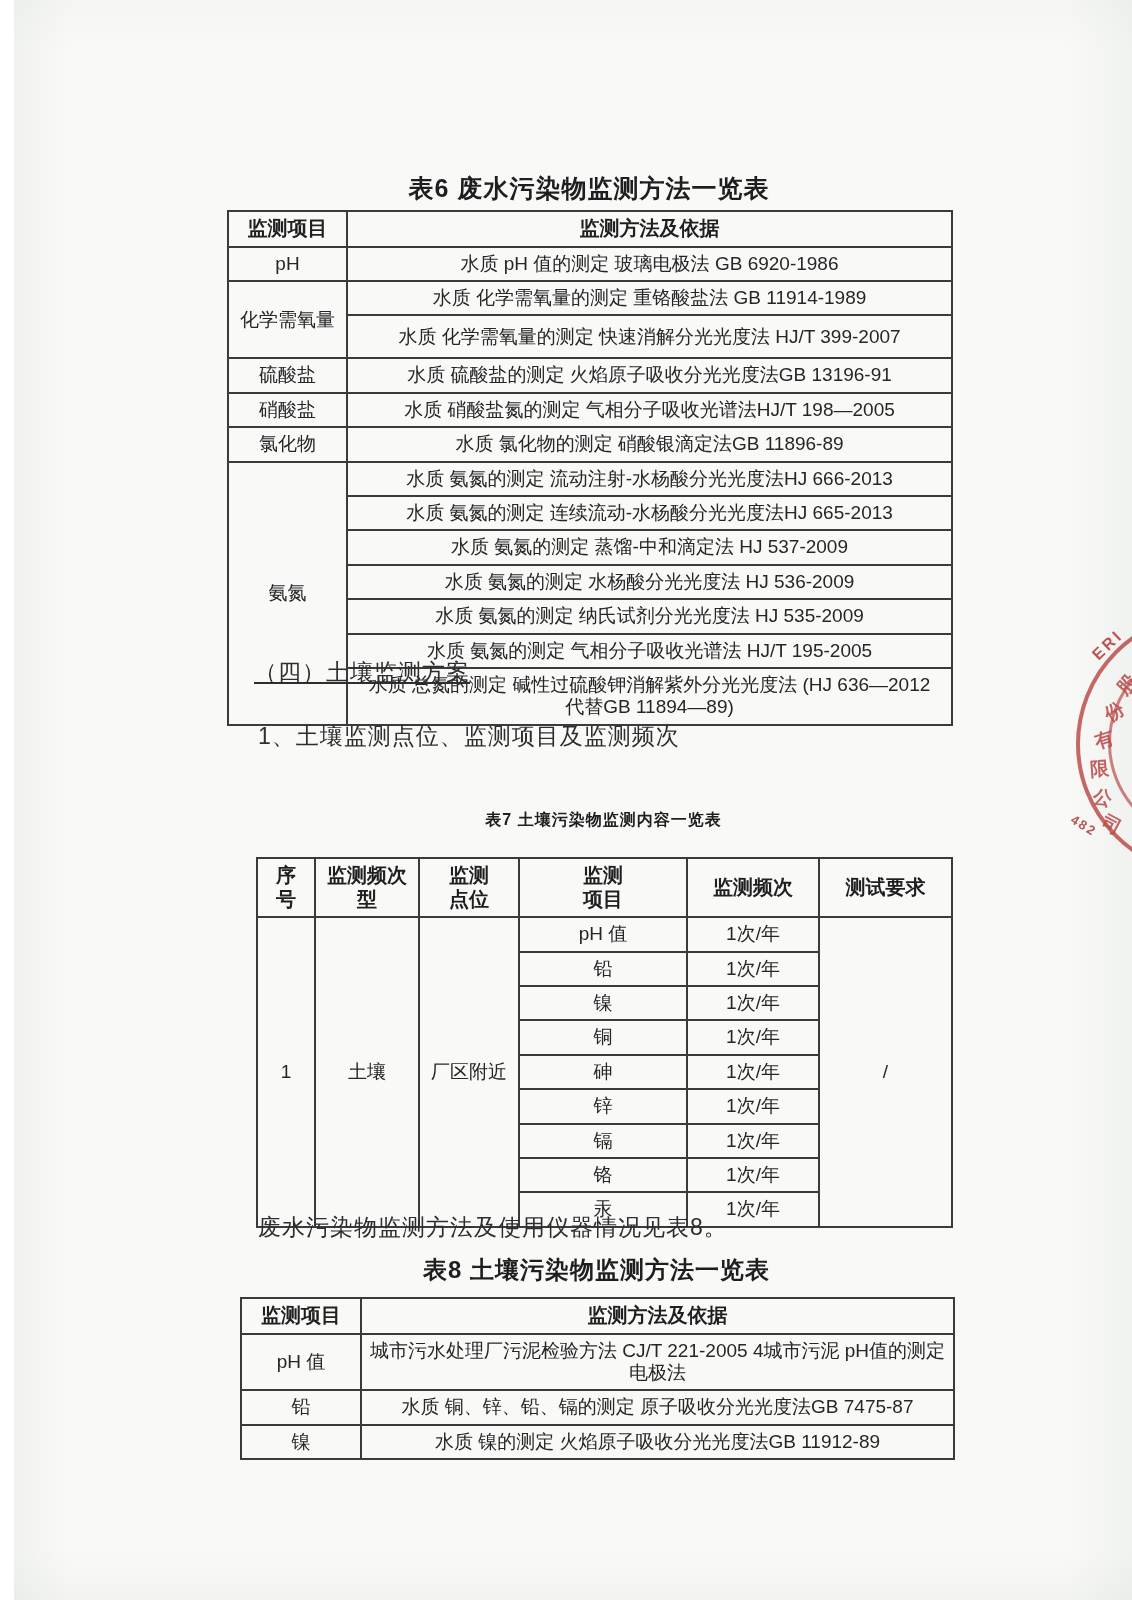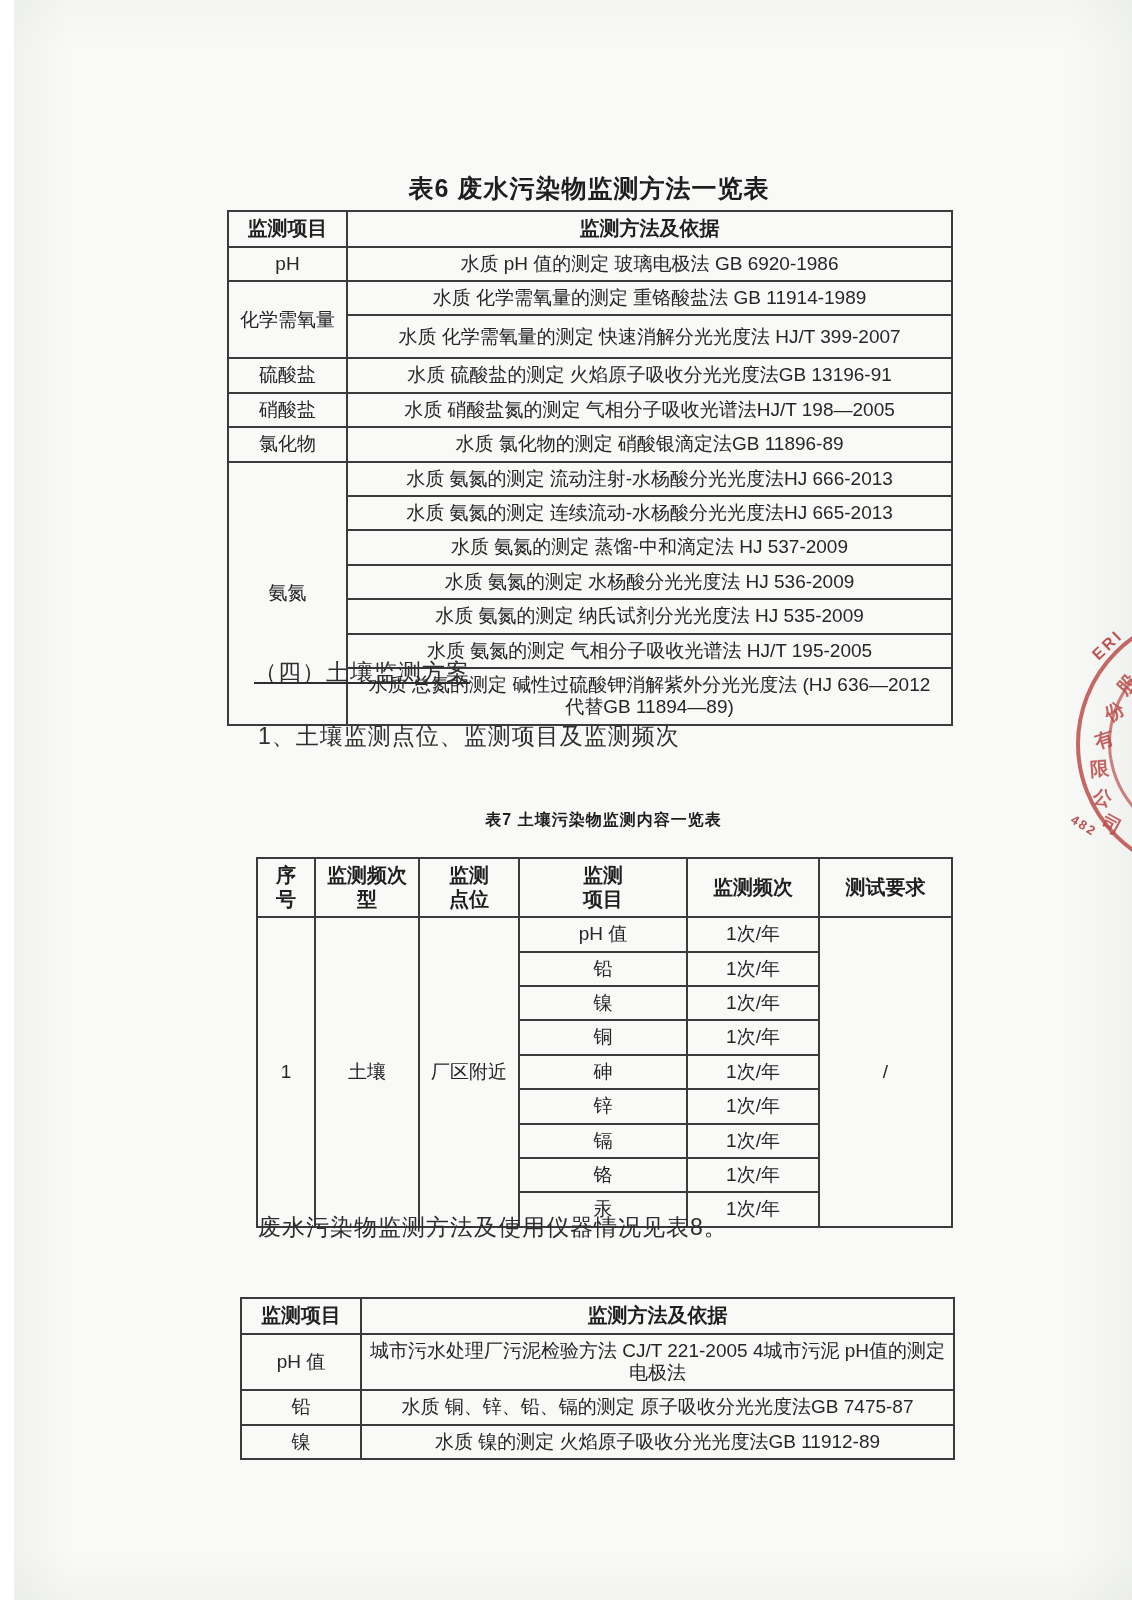--- a/index.html
+++ b/index.html
@@ -169,20 +169,21 @@
       </tr>
       <tr style="height:32px">
         <td>汞</td>
         <td>1次/年</td>
       </tr>
     </tbody>
   </table>
 
   <div class="heading" style="left:244px; top:1212px;">废水污染物监测方法及使用仪器情况见表8。</div>
 
+  <div class="tbl-title" style="left:226px; top:1254px; width:713px; font-size:24px;">表8   土壤污染物监测方法一览表</div>
 
   <table class="tbl" style="left:226px; top:1297px; width:713px;">
     <colgroup>
         <col style="width:120px">
         <col style="width:593px">
       </colgroup>
     <tbody>
       <tr style="height:33px">
         <td class="b">监测项目</td>
         <td class="b">监测方法及依据</td>

